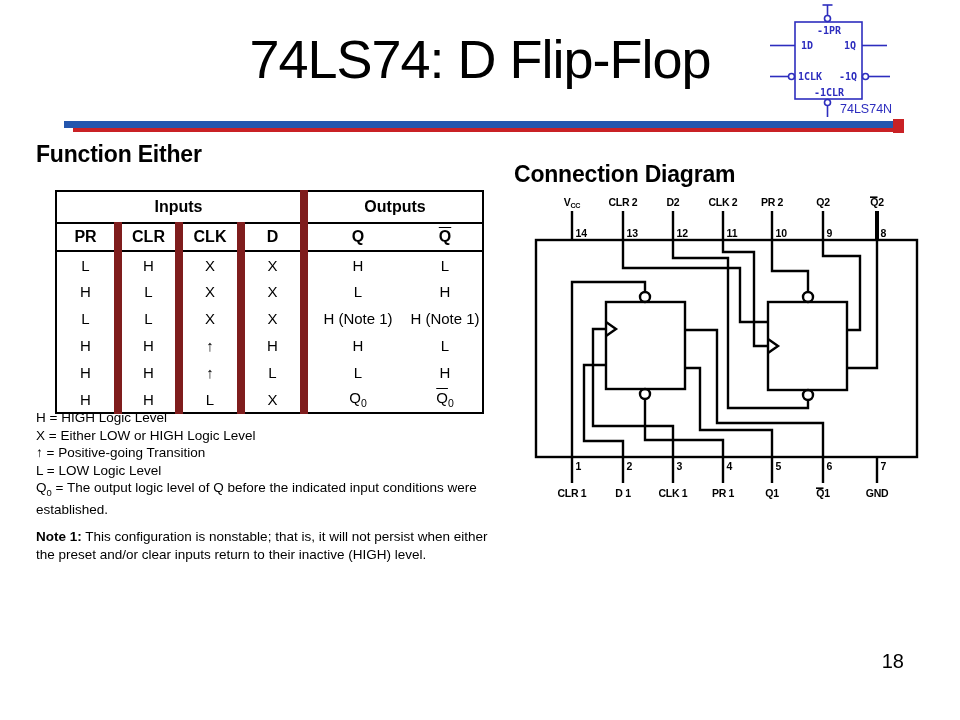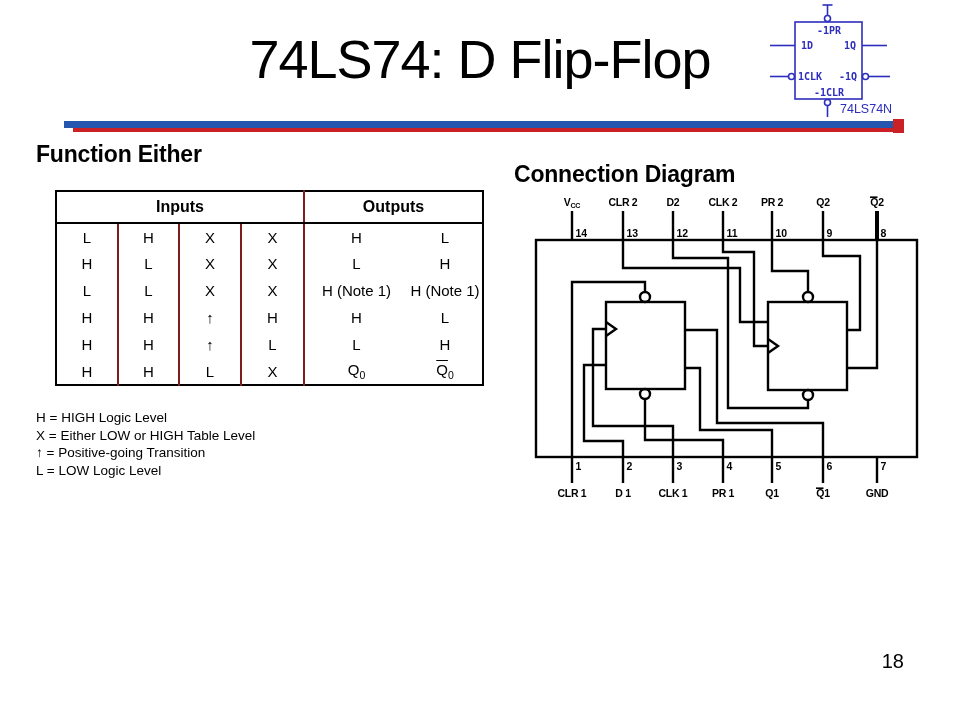--- a/index.html
+++ b/index.html
@@ -21,21 +21,21 @@
   .chip-symbol { position:absolute; left:766px; top:0; }
 
   .ftable-wrap { position:absolute; left:55px; top:190px; }
   table.ftable { border-collapse:collapse; table-layout:fixed; width:427px;
                  border:2px solid #000; }
   table.ftable th, table.ftable td { text-align:center; vertical-align:middle; padding:0; }
   table.ftable thead tr.grp th { height:32px; font-size:16px; border-bottom:2px solid #000;margin-left:29px; }
   table.ftable thead tr.cols th { height:28px; font-size:16px; border-bottom:2px solid #000; }
   table.ftable tbody tr { height:27px; }
   table.ftable tbody td { font-size:15px; }
-  table.ftable .bl { border-left:2px solid #7f1d1d; }
+  table.ftable .bl { border-left:8px solid #7f1d1d; }
   .ovl { text-decoration:overline; text-decoration-thickness:1.4px; }
   sub { vertical-align:sub; font-size:70%; }
 
   .legend { position:absolute; left:36px; top:409px; width:458px;
             font-size:13.5px; line-height:17.5px; color:#000; }
   .note { position:absolute; left:36px; top:528px; width:458px;
           font-size:13.5px; line-height:17.5px; }
   .note b { font-weight:bold; }
 
   .conn-diagram { position:absolute; left:505px; top:185px; }
@@ -95,20 +95,28 @@
           <col style="width:62px">
         <col style="width:63px">
           <col style="width:104px">
           <col style="width:75px">
       </colgroup>
       <thead>
         <tr class="grp">
           <th colspan="4">Inputs</th>
           <th colspan="2" class="bl">Outputs</th>
         </tr>
+        <tr class="cols" id="ft-cols">
+            <th>PR</th>
+            <th class="bl">CLR</th>
+            <th class="bl">CLK</th>
+            <th class="bl">D</th>
+            <th class="bl">Q</th>
+            <th><span class="ovl">Q</span></th>
+          </tr>
       </thead>
       <tbody id="ft-body">
           <tr>
             <td>L</td>
             <td class="bl">H</td>
             <td class="bl">X</td>
             <td class="bl">X</td>
             <td class="bl">H</td>
             <td>L</td>
           </tr>
@@ -151,25 +159,29 @@
             <td class="bl">X</td>
             <td class="bl">Q<sub>0</sub></td>
             <td><span class="ovl">Q</span><sub>0</sub></td>
           </tr>
         </tbody>
     </table>
   </div>
 
   <div class="legend" id="ft-legend">
       <div>H = HIGH Logic Level</div>
-      <div>X = Either LOW or HIGH Table Level</div>
+      <div>X = Either LOW or HIGH Logic Level</div>
       <div>↑ = Positive-going Transition</div>
       <div>L = LOW Logic Level</div>
+      <div>Q<sub>0</sub> = The output logic level of Q before the indicated input conditions were established.</div>
     </div>
 
+  <div class="note">
+    <b>Note 1:</b><span> This configuration is nonstable; that is, it will not persist when either the preset and/or clear inputs return to their inactive (HIGH) level.</span>
+  </div>
 
   <svg id="cdsvg" class="conn-diagram" width="440" height="325" viewBox="505 185 440 325">
     <g stroke="#000" stroke-width="2.4" fill="none">
       <rect x="536" y="240" width="381" height="217"></rect>
 
       <rect x="606" y="302" width="79" height="87"></rect>
       <circle cx="645" cy="297" r="5"></circle>
       <circle cx="645" cy="394" r="5"></circle>
       <path d="M606,322 L616,329 L606,336"></path>
 

